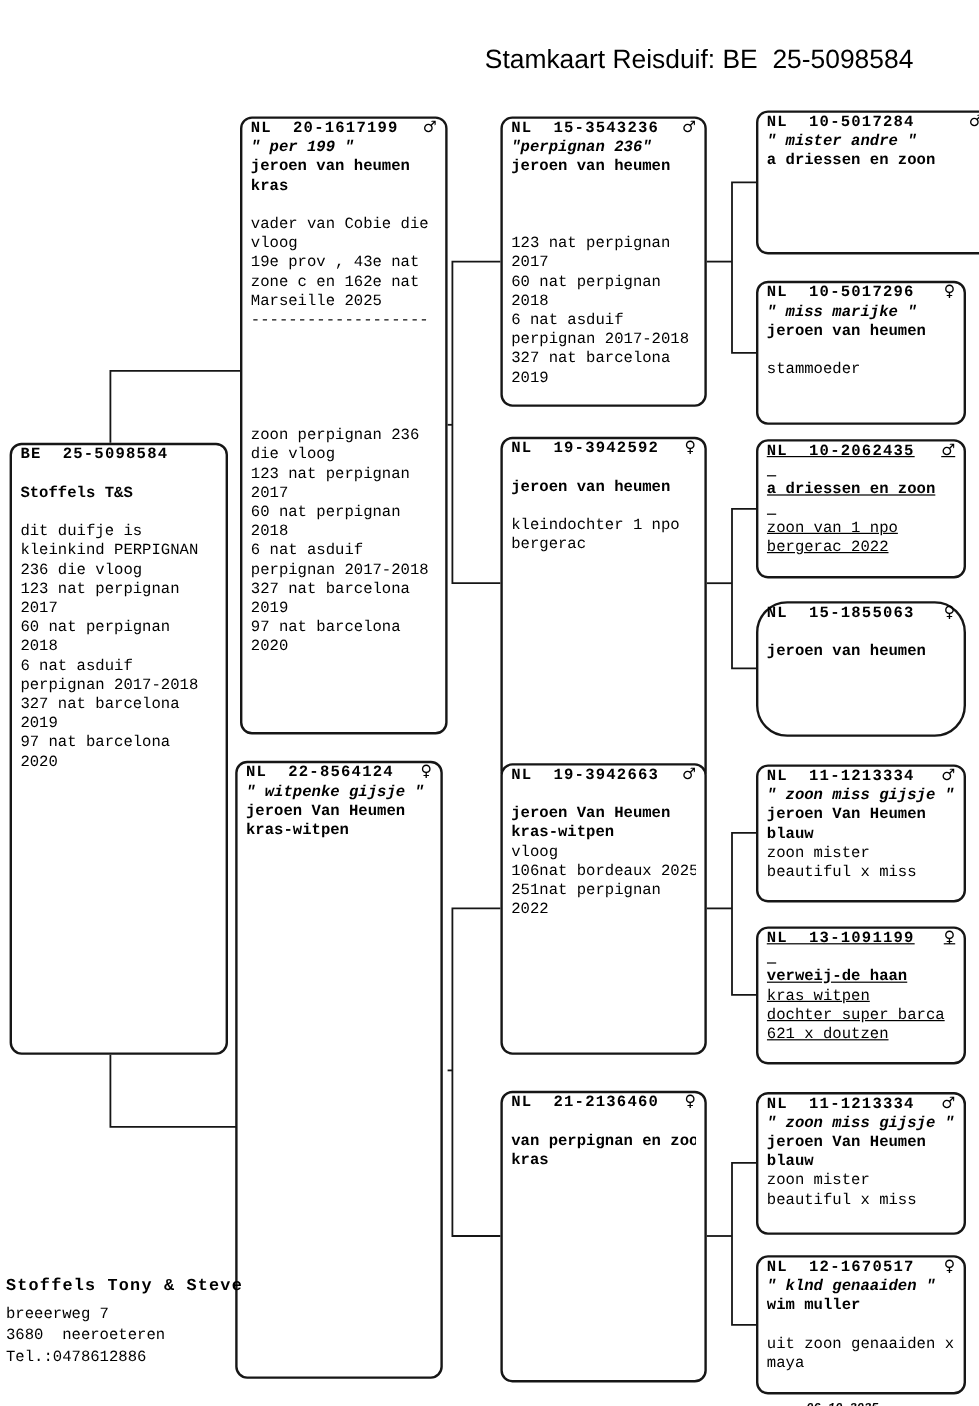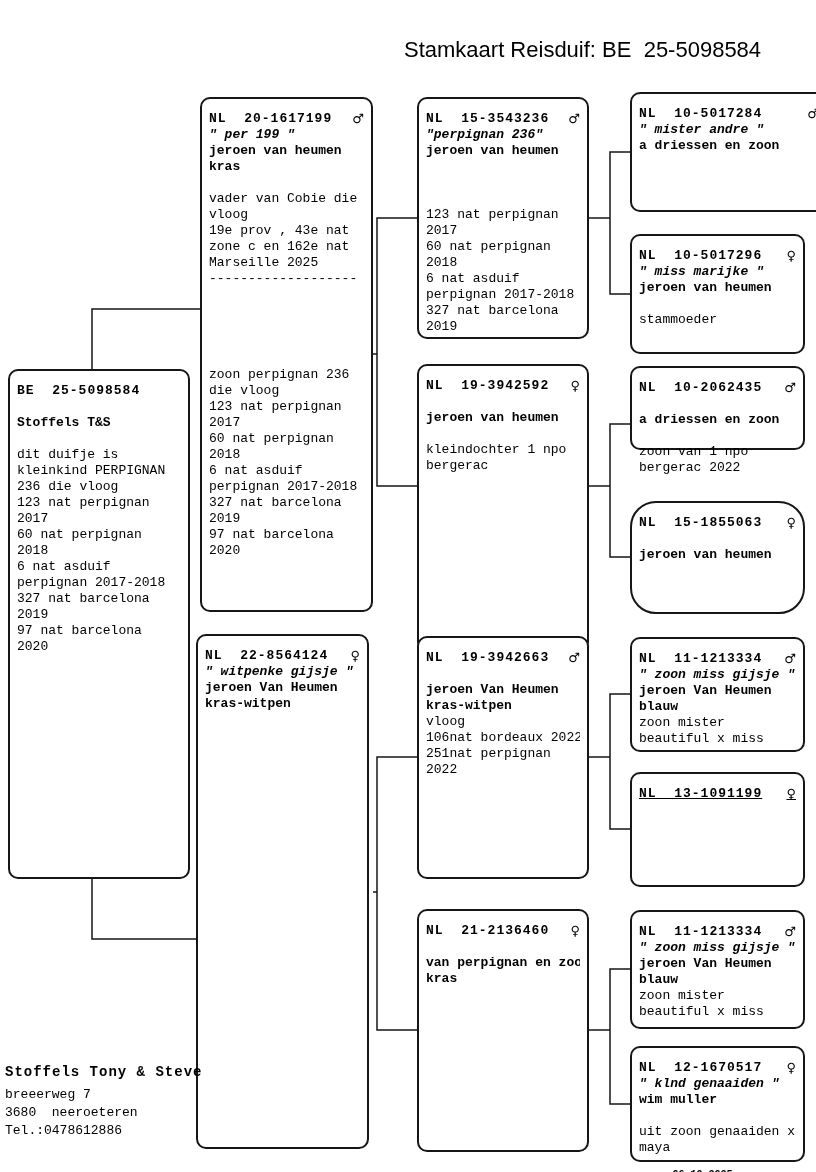--- a/index.html
+++ b/index.html
@@ -2,37 +2,37 @@
 <html><head>
 <meta charset="utf-8">
 <style>
   html,body{margin:0;padding:0;background:#ffffff;}
   .page{position:relative;width:816px;height:1172px;background:#fff;overflow:hidden;
         font-family:"Liberation Mono","DejaVu Sans Mono",monospace;color:#000;margin-top:24px;}
   .title{position:absolute;left:404px;top:13px;font-family:"Liberation Sans","DejaVu Sans",sans-serif;
          font-size:22px;white-space:pre;color:#000;}
   svg.connectors{position:absolute;left:0;top:0;width:816px;height:1172px;}
   .pbox{position:absolute;background:#fff;border:2px solid #161616;border-radius:10px;
-        padding:12px 7px;box-sizing:border-box;font-size:13px;line-height:16px;}
+        padding:0 7px;box-sizing:border-box;font-size:13px;line-height:16px;}
   .bh{display:flex;justify-content:space-between;align-items:center;height:16px;line-height:16px;}
   .ring{font-weight:bold;letter-spacing:1px;white-space:pre;}
   .sex{font-family:"DejaVu Sans",sans-serif;font-size:13px;font-weight:bold;}
   .ln{height:16px;line-height:16px;white-space:pre;overflow:hidden;}
   .ln[data-s="b"]{font-weight:bold;}
   .ln[data-s="bi"]{font-weight:bold;font-style:italic;}
   #b0{left:8px;top:345px;width:182px;height:510px;}
   #b1{left:200px;top:73px;width:173px;height:515px;}
   #b2{left:196px;top:610px;width:173px;height:515px;}
   #b3{left:417px;top:73px;width:172px;height:242px;}
   #b4{left:417px;top:340px;width:172px;height:288px;}
   #b5{left:417px;top:612px;width:172px;height:243px;}
   #b6{left:417px;top:885px;width:172px;height:243px;}
   #b7{left:630px;top:68px;width:198px;height:120px;}
   #b8{left:630px;top:210px;width:175px;height:120px;}
-  #b9{left:630px;top:342px;width:175px;height:84px;}
+  #b9{left:630px;top:342px;width:175px;height:116px;text-decoration:underline;}
   #b10{left:630px;top:477px;width:175px;height:113px;border-radius:26px;}
   #b11{left:630px;top:613px;width:175px;height:115px;}
   #b12{left:630px;top:748px;width:175px;height:115px;text-decoration:underline;}
   #b13{left:630px;top:886px;width:175px;height:119px;}
   #b14{left:630px;top:1022px;width:175px;height:116px;}
   .owner{position:absolute;left:5px;top:1040px;}
   .owner-name{font-size:14px;font-weight:bold;letter-spacing:1px;white-space:pre;margin-bottom:6px;}
   .owner-line{font-size:13px;line-height:18px;white-space:pre;}
   .footer{position:absolute;right:4px;top:1134px;font-size:10px;font-style:italic;font-weight:bold;white-space:pre;}
   .footer span{margin-left:14px;font-style:italic;}
@@ -173,21 +173,21 @@
   <div class="pbox" id="b5">
     <div class="bh">
       <span class="ring">NL  19-3942663</span>
       <span class="sex">♂</span>
     </div>
     <div class="lines">
         <div class="ln">&nbsp;</div>
         <div class="ln" data-s="b">jeroen Van Heumen</div>
         <div class="ln" data-s="b">kras-witpen</div>
         <div class="ln">vloog</div>
-        <div class="ln">106nat bordeaux 2022</div>
+        <div class="ln">106nat bordeaux 2025</div>
         <div class="ln">251nat perpignan</div>
         <div class="ln">2022</div>
       </div>
   </div>
 
   <div class="pbox" id="b6">
     <div class="bh">
       <span class="ring">NL  21-2136460</span>
       <span class="sex">♀</span>
     </div>
@@ -259,20 +259,27 @@
         <div class="ln">zoon mister</div>
         <div class="ln">beautiful x miss</div>
       </div>
   </div>
 
   <div class="pbox" id="b12">
     <div class="bh">
       <span class="ring">NL  13-1091199</span>
       <span class="sex">♀</span>
     </div>
+    <div class="lines">
+        <div class="ln">&nbsp;</div>
+        <div class="ln" data-s="b">verweij-de haan</div>
+        <div class="ln">kras witpen</div>
+        <div class="ln">dochter super barca</div>
+        <div class="ln">621 x doutzen</div>
+      </div>
   </div>
 
   <div class="pbox" id="b13">
     <div class="bh">
       <span class="ring">NL  11-1213334</span>
       <span class="sex">♂</span>
     </div>
     <div class="lines">
         <div class="ln" data-s="bi">" zoon miss gijsje "</div>
         <div class="ln" data-s="b">jeroen Van Heumen</div>

